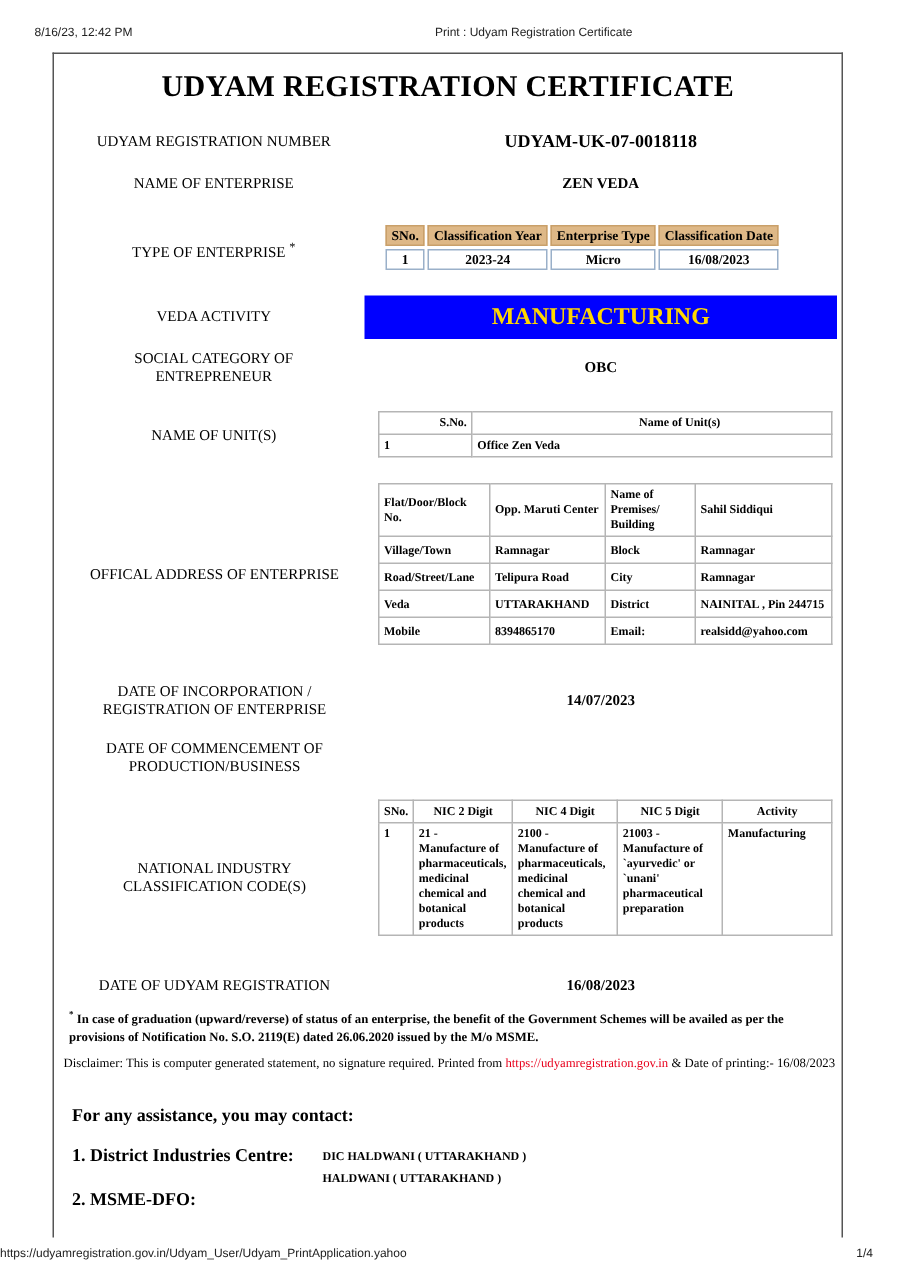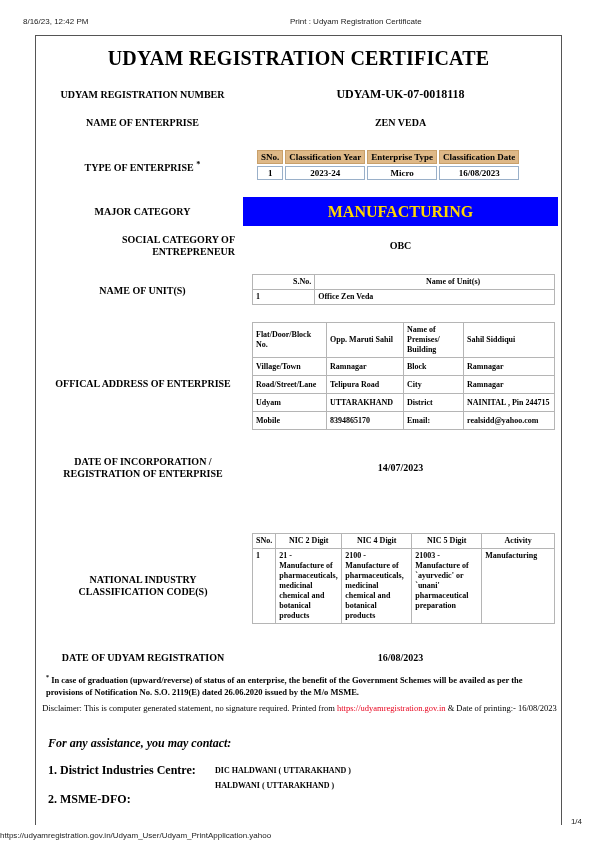--- a/index.html
+++ b/index.html
@@ -5,27 +5,27 @@
   * { box-sizing: border-box; margin: 0; padding: 0; }
   html, body { width: 600px; height: 849px; background: #ffffff; overflow: hidden; }
   body { position: relative; font-family: "Liberation Serif", serif; color: #000; }
 
   .print-header { position: absolute; top: 0; left: 0; width: 600px; height: 30px; font-family: "Liberation Sans", sans-serif; font-size: 8px; color: #222; }
   .print-header .ts { position: absolute; left: 23px; top: 17px; }
   .print-header .ttl { position: absolute; left: 246px; top: 17px; margin-left: 44px; }
 
   .print-footer { position: absolute; bottom: 0; left: 0; width: 600px; height: 40px; font-family: "Liberation Sans", sans-serif; font-size: 8px; color: #222; }
   .print-footer .url { position: absolute; left: 0; top: 22px; }
-  .print-footer .pg { position: absolute; right: 18px; top: 8px; }
+  .print-footer .pg { position: absolute; right: 18px; top: 22px; }
 
   .frame { position: absolute; left: 35px; top: 35px; width: 527px; height: 790px; border: 1px solid #555; border-bottom: none; }
 
   .cert-title { position: absolute; left: 0; width: 100%; top: 11px; text-align: center; font-weight: bold; font-size: 20px; letter-spacing: 0.2px; }
 
-  .lbl { position: absolute; text-align: center; font-weight: bold; font-size: 10px; line-height: 12px; }
+  .lbl { position: absolute; text-align: center; font-weight: normal; font-size: 10px; line-height: 12px; }
   .val { position: absolute; text-align: center; font-weight: bold; font-size: 10px; }
 
   table { border-collapse: separate; font-weight: bold; font-size: 9px; }
   .type-table { position: absolute; left: 219px; top: 112px; border-spacing: 2px; }
   .type-table th { background: #deb887; padding: 1px 3px; font-size: 9px; white-space: nowrap; border: 1px solid #c9a06a; }
   .type-table td { border: 1px solid #9ab0c9; text-align: center; padding: 1px 3px; font-size: 9px; }
 
   .activity-banner { position: absolute; left: 207px; top: 161px; width: 315px; height: 29px; background: #0000ff; color: #ffd700; font-weight: bold; font-size: 16px; text-align: center; line-height: 29px; }
 
   .grid-table { position: absolute; border-collapse: collapse; font-size: 8px; }
@@ -36,21 +36,21 @@
   .addr-table td { height: 18px; }
   .nic-table { left: 216px; top: 497px; width: 303px; }
   .nic-table th { text-align: center; }
   .nic-table td { vertical-align: top; }
 
   .note { position: absolute; left: 10px; top: 635px; width: 510px; font-weight: bold; font-size: 8.5px; line-height: 12px; }
   .note sup { font-size: 6px; }
   .disclaimer { position: absolute; left: 6px; top: 667px; width: 515px; text-align: center; font-size: 8.5px; line-height: 11px; }
   .disclaimer .link { color: #e8001c; }
 
-  .assist-head { position: absolute; left: 12px; top: 700px; font-weight: bold; font-size: 12px; font-style: italic; }
+  .assist-head { position: absolute; left: 12px; top: 700px; font-weight: bold; font-size: 12px; }
   .contact-label { position: absolute; left: 12px; font-weight: bold; font-size: 12px; }
   .contact-val { position: absolute; left: 179px; font-weight: bold; font-size: 8px; }
 </style>
 </head>
 <body>
 
 <div class="print-header">
   <span class="ts">8/16/23, 12:42 PM</span>
   <span class="ttl">Print : Udyam Registration Certificate</span>
 </div>
@@ -80,24 +80,24 @@
     <tbody>
       <tr>
         <td>1</td>
         <td>2023-24</td>
         <td>Micro</td>
         <td>16/08/2023</td>
       </tr>
     </tbody>
   </table>
 
-  <div class="lbl" style="left:14px; top:170px; width:185px;">MAJOR CATEGORY</div>
+  <div class="lbl" style="left:14px; top:170px; width:185px;">VEDA ACTIVITY</div>
   <div class="activity-banner">MANUFACTURING</div>
 
-  <div class="lbl" style="left:14px; top:198px; width:185px;text-align:right;">
+  <div class="lbl" style="left:14px; top:198px; width:185px;">
     <div>SOCIAL CATEGORY OF</div>
     <div>ENTREPRENEUR</div>
   </div>
   <div class="val" style="left:207px; top:204px; width:315px;">OBC</div>
 
   <div class="lbl" style="left:14px; top:249px; width:185px;">NAME OF UNIT(S)</div>
   <table class="grid-table units-table">
     <thead>
       <tr>
         <th style="width:22px; text-align:left;">S.No.</th>
@@ -110,57 +110,61 @@
         <td>Office Zen Veda</td>
       </tr>
     </tbody>
   </table>
 
   <div class="lbl" style="left:8px; top:342px; width:198px;">OFFICAL ADDRESS OF ENTERPRISE</div>
   <table class="grid-table addr-table">
     <tbody>
       <tr>
         <td style="width:74px;">Flat/Door/Block No.</td>
-        <td style="width:77px;">Opp. Maruti Sahil</td>
+        <td style="width:77px;">Opp. Maruti Center</td>
         <td style="width:60px;">Name of Premises/ Building</td>
         <td>Sahil Siddiqui</td>
       </tr>
       <tr>
         <td>Village/Town</td>
         <td>Ramnagar</td>
         <td>Block</td>
         <td>Ramnagar</td>
       </tr>
       <tr>
         <td>Road/Street/Lane</td>
         <td>Telipura Road</td>
         <td>City</td>
         <td>Ramnagar</td>
       </tr>
       <tr>
-        <td>Udyam</td>
+        <td>Veda</td>
         <td>UTTARAKHAND</td>
         <td>District</td>
         <td>NAINITAL , Pin 244715</td>
       </tr>
       <tr>
         <td>Mobile</td>
         <td>8394865170</td>
         <td>Email:</td>
         <td>realsidd@yahoo.com</td>
       </tr>
     </tbody>
   </table>
 
   <div class="lbl" style="left:8px; top:420px; width:198px;">
     <div>DATE OF INCORPORATION /</div>
     <div>REGISTRATION OF ENTERPRISE</div>
   </div>
   <div class="val" style="left:207px; top:426px; width:315px;">14/07/2023</div>
 
+  <div class="lbl" style="left:8px; top:458px; width:198px;">
+    <div>DATE OF COMMENCEMENT OF</div>
+    <div>PRODUCTION/BUSINESS</div>
+  </div>
   <div class="val" style="left:207px; top:464px; width:315px;"></div>
 
   <div class="lbl" style="left:8px; top:538px; width:198px;">
     <div>NATIONAL INDUSTRY</div>
     <div>CLASSIFICATION CODE(S)</div>
   </div>
   <table class="grid-table nic-table">
     <thead>
       <tr>
         <th style="width:22px; text-align:left;">SNo.</th>

